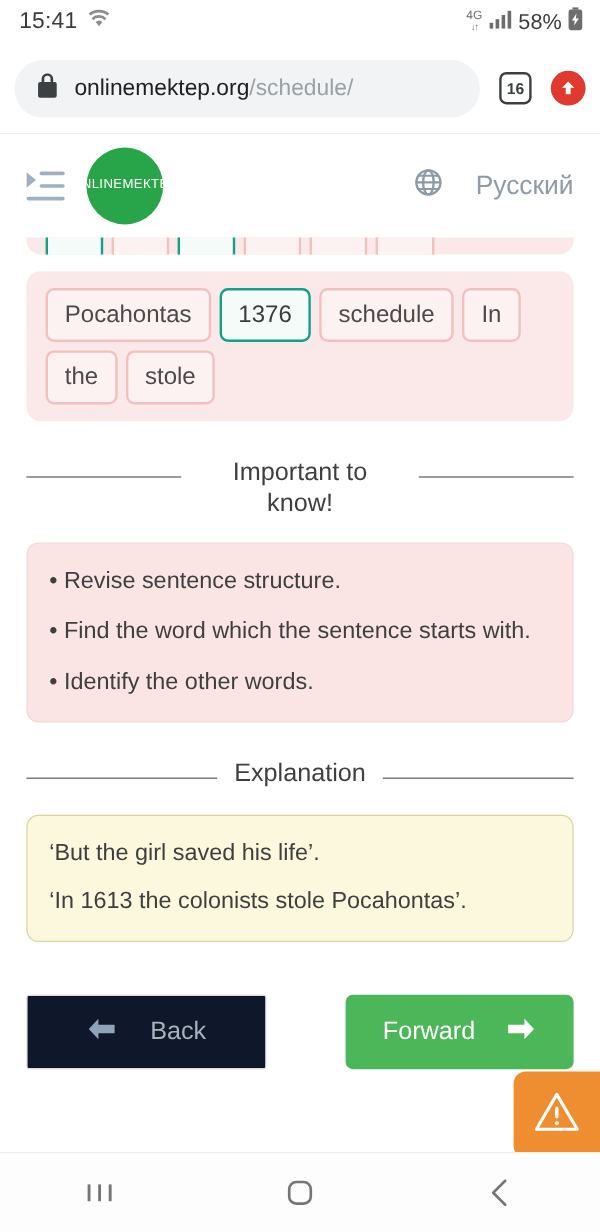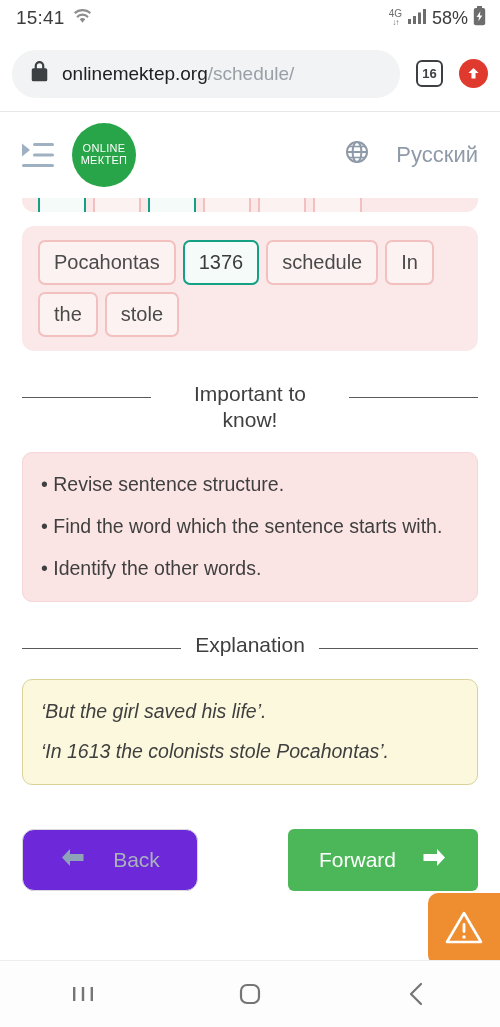--- a/index.html
+++ b/index.html
@@ -72,21 +72,21 @@
     align-items: center;
     padding: 0 22px;
     gap: 18px;
     background: #ffffff;
   }
   .hamburger { width: 32px; height: 26px; display: flex; align-items: center; }
   .logo {
     width: 64px; height: 64px;
     border-radius: 50%;
     background: #28a548;
-    display: flex; flex-direction: column;
+    display: flex; flex-direction: row;
     align-items: center; justify-content: center;
     color: #ffffff;
     line-height: 1.05;
   }
   .logo .l1 { font-size: 11px; letter-spacing: 0.3px; }
   .logo .l2 { font-size: 11px; letter-spacing: 0.3px; }
   .lang {
     margin-left: auto;
     display: flex; align-items: center; gap: 27px;
     color: #8f9aa8; font-size: 22px;
@@ -168,42 +168,41 @@
     margin-bottom: 14px;
   }
   .note-box p:last-child { margin-bottom: 0; }
 
   .explain-box {
     margin: 20px 22px 0 22px;
     background: #fbf8dd;
     border: 1px solid #d9d39a;
     border-radius: 10px;
     padding: 17px 18px 19px 18px;
-    font-style: italic;
   }
   .explain-box p {
     font-size: 19.5px;
     color: #3f3f3f;
     line-height: 1.45;
     margin-bottom: 12px;
   }
   .explain-box p:last-child { margin-bottom: 0; }
 
   
   .nav-buttons {
     display: flex;
     justify-content: space-between;
     margin: 44px 22px 0 22px;
     position: relative;
   }
   .btn-back {
-    width: 176px; height: 62px;
-    background: #6d28d9;
+    width: 200px; height: 62px;
+    background: #0f172a;
     border: 1px solid #d6d9dd;
-    border-radius: 12px;
+    border-radius: 2px;
     display: flex; align-items: center; justify-content: center;
     gap: 28px;
     color: #a9b2bb;
     font-size: 21px;
   }
   .btn-forward {
     width: 190px; height: 62px;
     background: #4cb758;
     border: none;
     border-radius: 6px;

